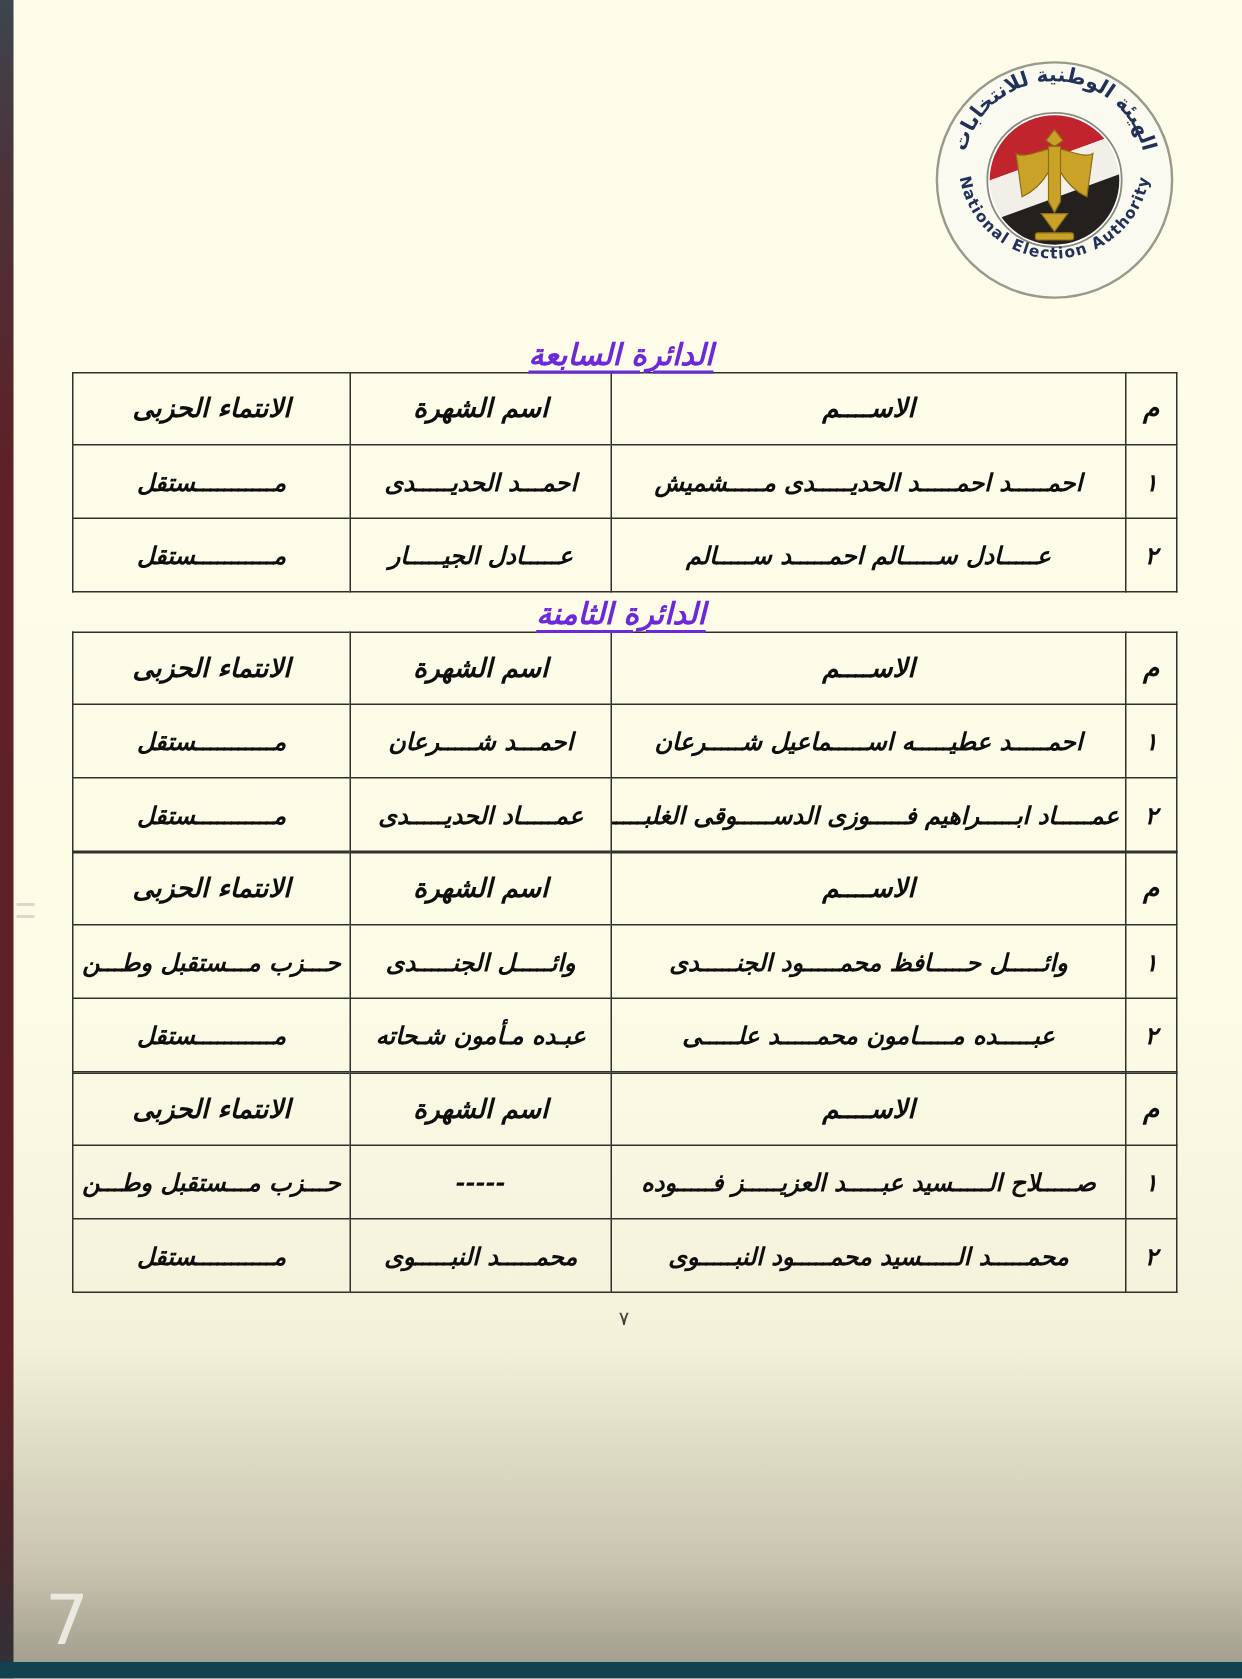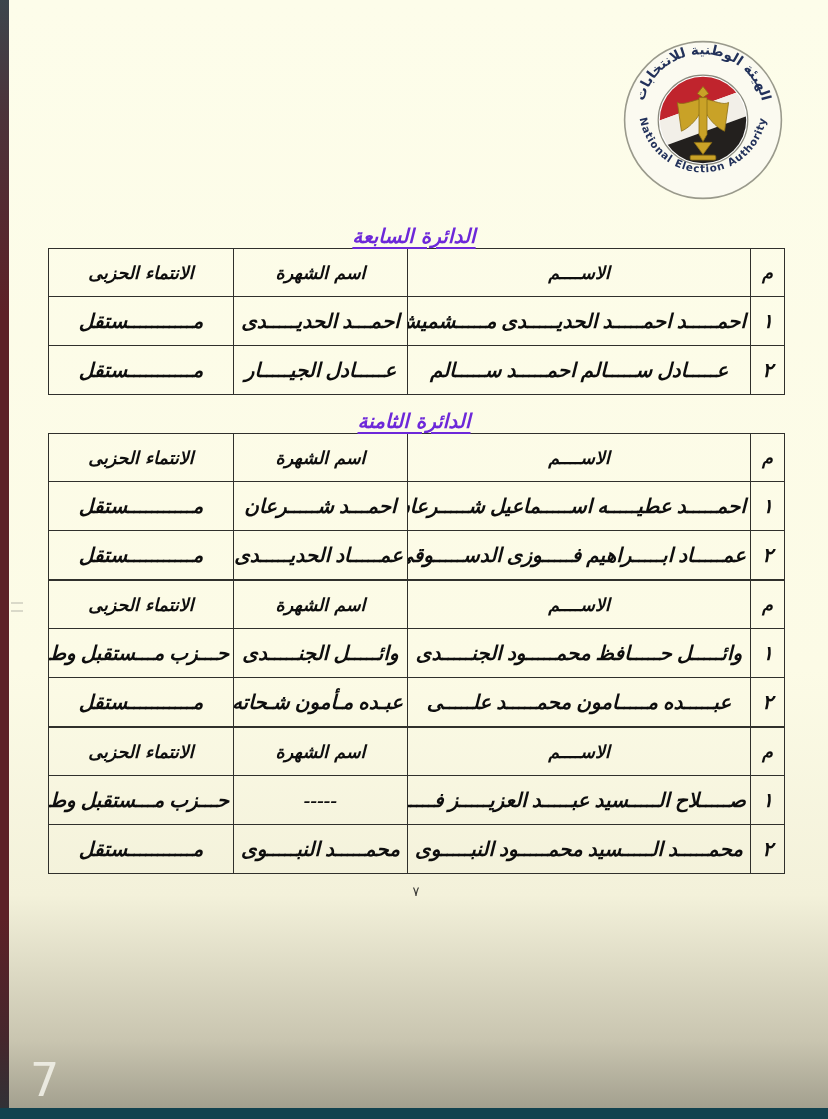--- a/index.html
+++ b/index.html
@@ -26,23 +26,23 @@
   }
   table.cands{
     width:736px;margin:0 0 0 48px;border-collapse:collapse;direction:rtl;
     table-layout:fixed;background:transparent;
   }
   table.cands th,table.cands td{
     border:1.6px solid #30302c;text-align:center;vertical-align:middle;
     color:#0e0e0e;font-style:italic;font-weight:bold;overflow:hidden;white-space:nowrap;
   }
   table.cands th{height:45px;font-size:17.5px;}
-  table.cands td{height:48px;font-size:20px;padding:0 4px;font-family:Liberation Serif, serif;}
+  table.cands td{height:48px;font-size:16px;padding:0 4px;}
   .mt24{margin-top:24px;} .mt22{margin-top:22px;} .mt20{margin-top:20px;} .mt16{margin-top:16px;}
-  .hmt3{margin-top:14px;} .hmt4{margin-top:4px;}
+  .hmt3{margin-top:2px;} .hmt4{margin-top:4px;}
   .page-num{width:736px;margin:10px 0 0 48px;text-align:center;font-size:13px;color:#3c3c38;}
   .viewer-num{
     position:absolute;left:30px;bottom:16px;z-index:8;
     font-size:46px;line-height:1;color:#f0efe6;opacity:.92;
   }
 </style>
 </head>
 <body>
 
 <div class="left-strip"></div>

